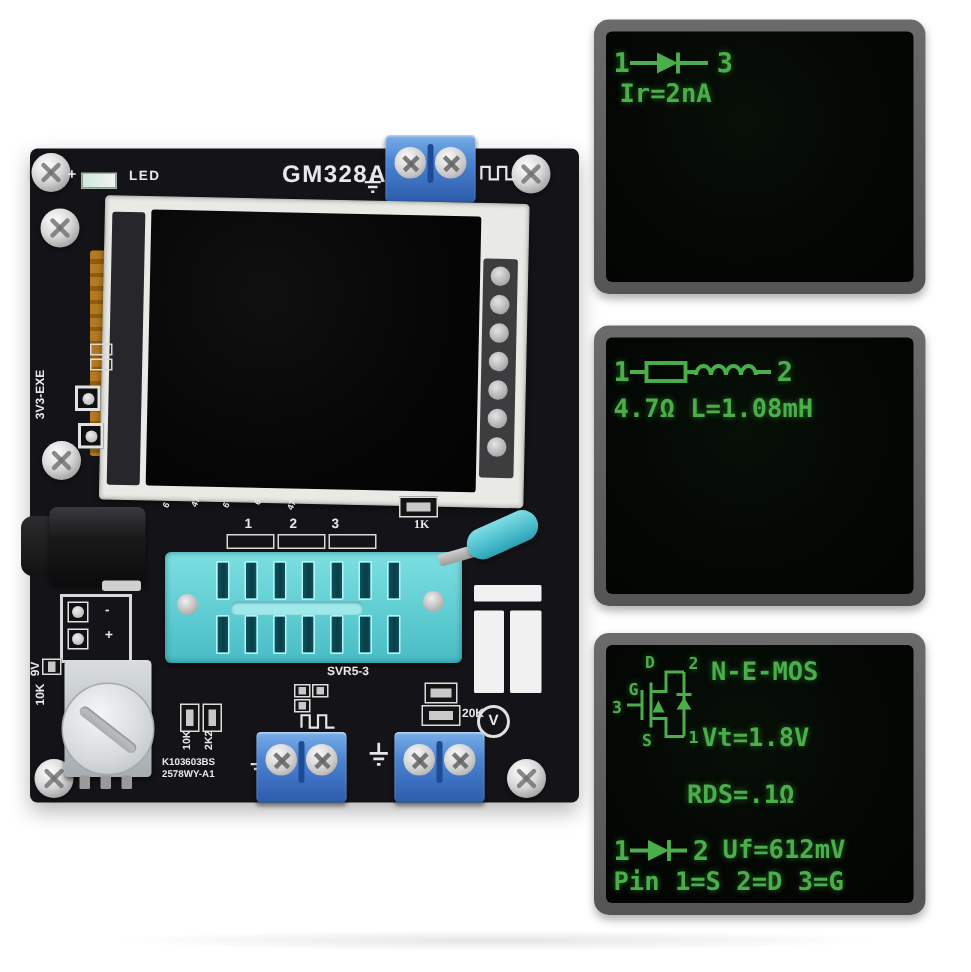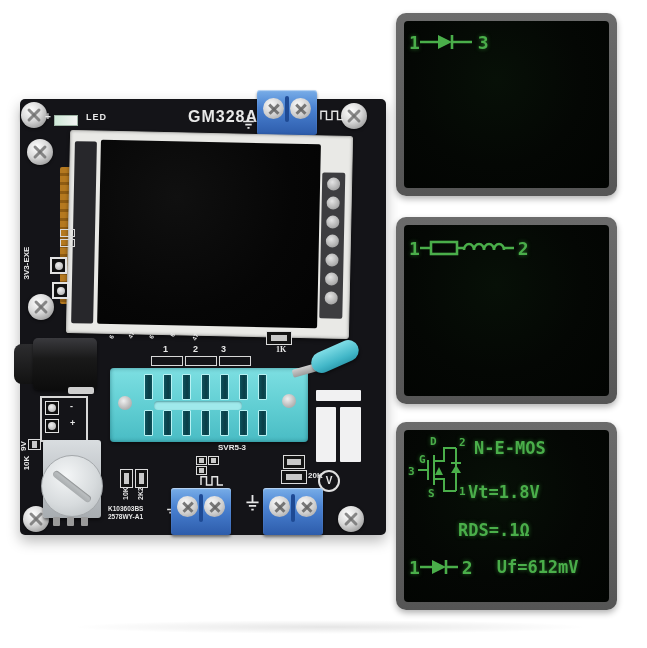--- a/index.html
+++ b/index.html
@@ -268,36 +268,38 @@
   <div class="screen" style="top:13px;height:183px;">
     <div class="screen-inner" style="height:167px;">
       <div class="sym-row" style="margin-top:10px;">
         <span class="pin">1</span>
         <svg width="58" height="18" viewBox="0 0 58 18">
           <path class="green-stroke" d="M0 9 H18 M32 2 V16 M32 9 H52"></path>
           <polygon class="green-fill" points="18,2 18,16 32,9"></polygon>
         </svg>
         <span class="pin">3</span>
       </div>
+      <div class="dline" style="padding-left:9px;">Ir=2nA</div>
     </div>
   </div>
 
   <div class="screen" style="top:217px;height:187px;">
     <div class="screen-inner" style="height:171px;">
       <div class="sym-row" style="margin-top:12px;">
         <span class="pin">1</span>
         <svg width="98" height="20" viewBox="0 0 98 20">
           <path class="green-stroke" d="M0 10 H10"></path>
           <rect class="green-stroke" x="11" y="4" width="26" height="12"></rect>
           <path class="green-stroke" d="M37 10 H44"></path>
           <path class="green-stroke" d="M44 12 a5 6 0 0 1 10 0 a5 6 0 0 1 10 0 a5 6 0 0 1 10 0 a5 6 0 0 1 10 0"></path>
           <path class="green-stroke" d="M84 10 H94"></path>
         </svg>
         <span class="pin">2</span>
       </div>
+      <div class="dline" style="margin-top:4px;">4.7Ω L=1.08mH</div>
     </div>
   </div>
 
   <div class="screen" style="top:422px;height:188px;">
     <div class="screen-inner" style="height:172px;">
       <svg style="position:absolute;left:4px;top:4px;" width="64" height="64" viewBox="0 0 64 64">
         <path class="green-stroke" style="stroke-width:2;" d="M10 36 H20 M20 26 V46 M26 21 V51 M26 27 H36 V14 H48 M26 45 H36 V57 H48 M48 14 V57"></path>
         <polygon class="green-fill" points="27,41 35,41 31,33"></polygon>
         <polygon class="green-fill" points="43,39 53,39 48,31"></polygon>
         <path class="green-stroke" style="stroke-width:2;" d="M43 29 H53"></path>
@@ -311,19 +313,20 @@
       <div class="s3line" style="left:70px;top:9px;">N-E-MOS</div>
       <div class="s3line" style="left:64px;top:53px;">Vt=1.8V</div>
       <div class="s3line" style="left:54px;top:91px;">RDS=.1Ω</div>
       <div class="sym-row" style="position:absolute;left:0px;top:126px;">
         <span class="pin">1</span>
         <svg width="42" height="18" viewBox="0 0 42 18">
           <path class="green-stroke" d="M0 9 H12 M26 2 V16 M26 9 H38"></path>
           <polygon class="green-fill" points="12,2 12,16 26,9"></polygon>
         </svg>
         <span class="pin">2</span>
-        <span class="pin" style="margin-left:24px;font-size:17px;">Uf=612mV</span>
+        <span class="pin" style="margin-left:9px;font-size:17px;">Uf=612mV</span>
       </div>
+      <div class="s3line" style="left:5px;top:149px;">Pin 1=S 2=D 3=G</div>
     </div>
   </div>
 
   <div class="photo-shade"></div>
 </div>
 
 </body></html>

